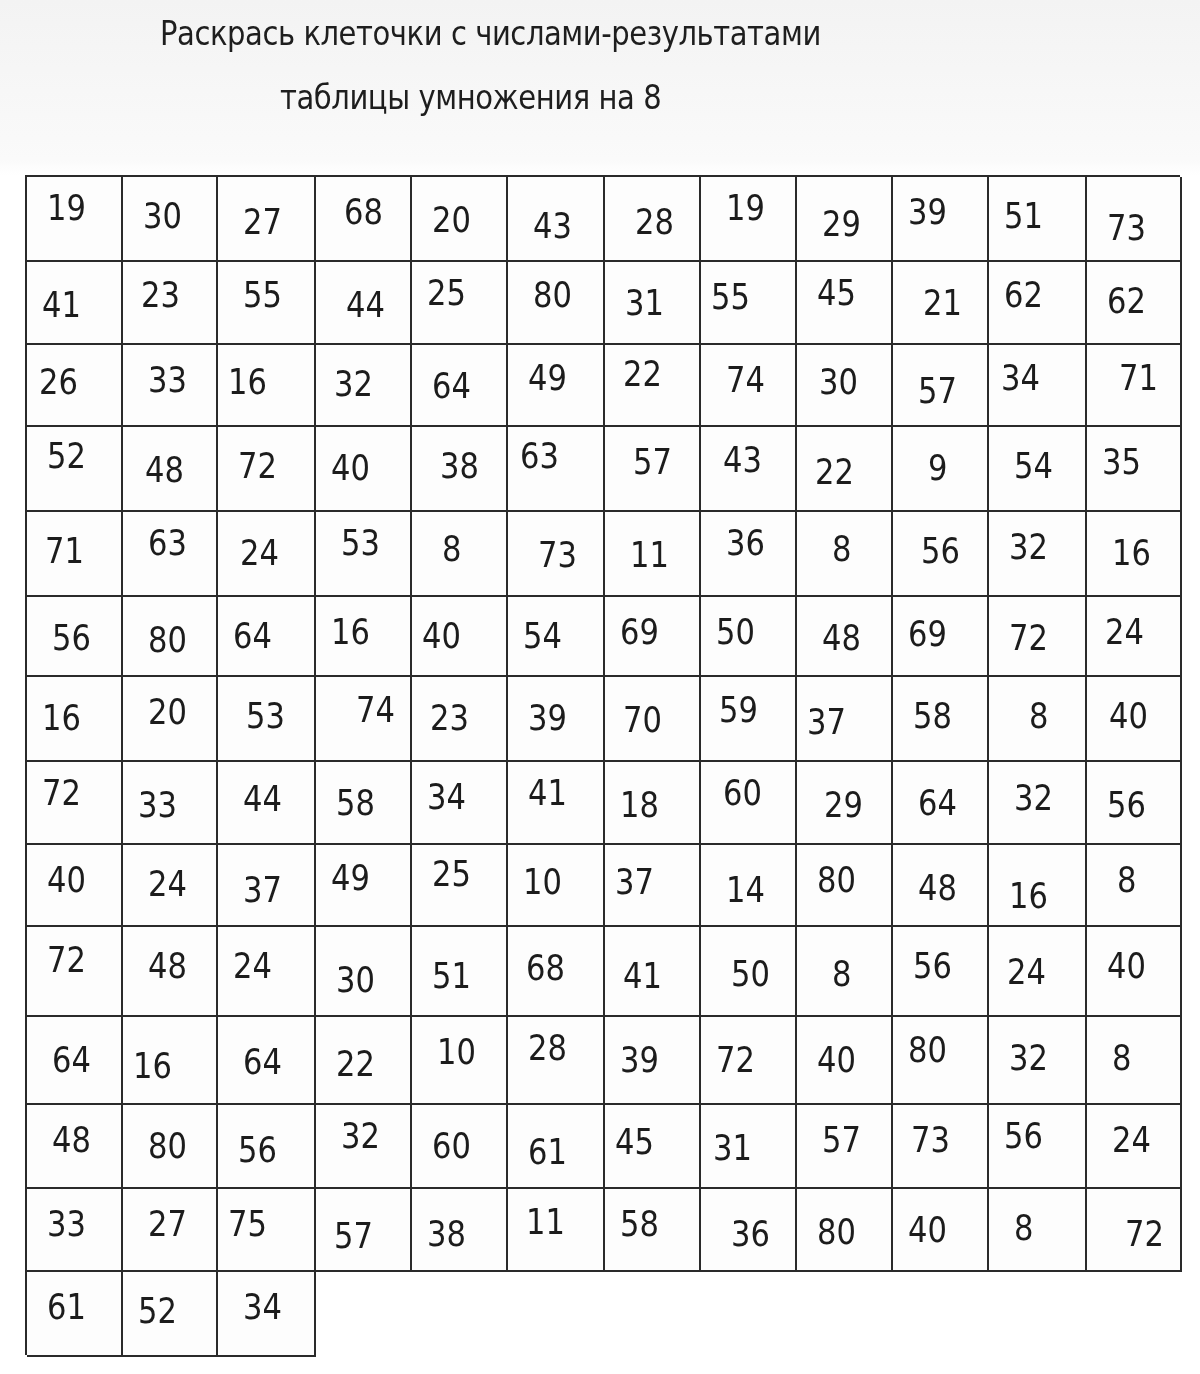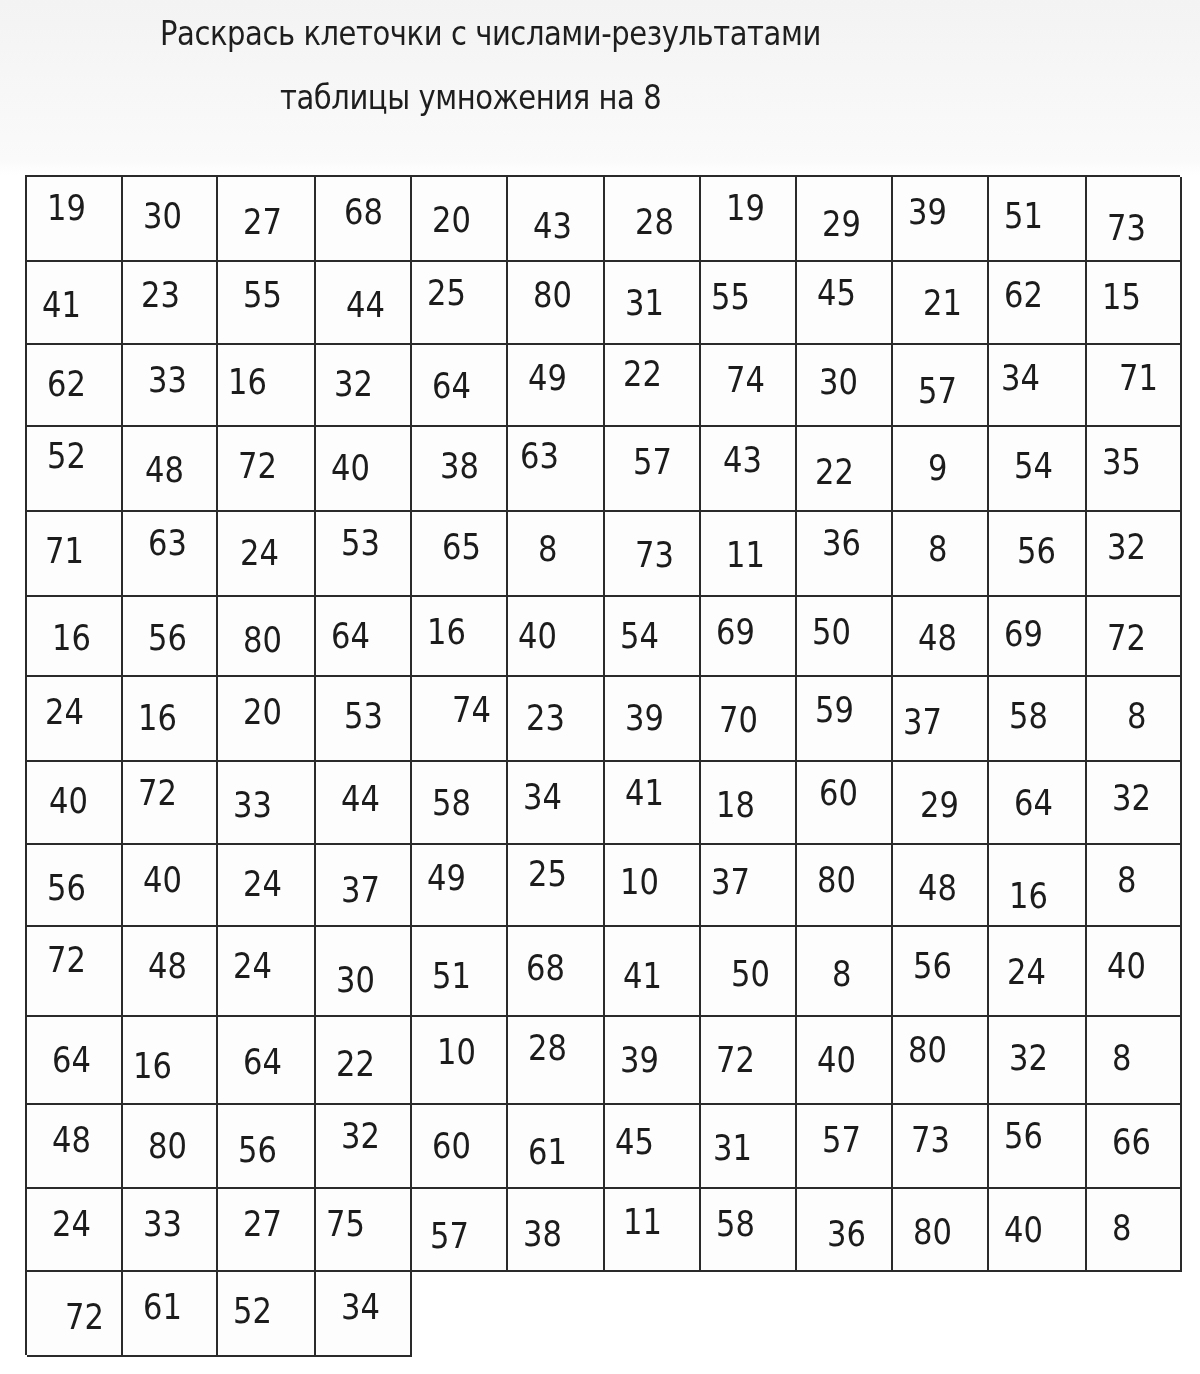--- a/index.html
+++ b/index.html
@@ -136,26 +136,26 @@
       <div class="cell">
         <span style="left: 20px; top: 10px;">45</span>
       </div>
       <div class="cell">
         <span style="left: 30px; top: 20px;">21</span>
       </div>
       <div class="cell">
         <span style="left: 15px; top: 12px;">62</span>
       </div>
       <div class="cell">
-        <span style="left: 15px; top: 14px;">15</span>
-      </div>
-      <div class="cell">
         <span style="left: 20px; top: 18px;">62</span>
       </div>
       <div class="cell">
+        <span style="left: 12px; top: 16px;">26</span>
+      </div>
+      <div class="cell">
         <span style="left: 25px; top: 14px;">33</span>
       </div>
       <div class="cell">
         <span style="left: 10px; top: 16px;">16</span>
       </div>
       <div class="cell">
         <span style="left: 18px; top: 18px;">32</span>
       </div>
       <div class="cell">
         <span style="left: 20px; top: 20px;">64</span>
@@ -223,23 +223,20 @@
       <div class="cell">
         <span style="left: 25px; top: 10px;">63</span>
       </div>
       <div class="cell">
         <span style="left: 22px; top: 20px;">24</span>
       </div>
       <div class="cell">
         <span style="left: 25px; top: 10px;">53</span>
       </div>
       <div class="cell">
-        <span style="left: 30px; top: 14px;">65</span>
-      </div>
-      <div class="cell">
         <span style="left: 30px; top: 16px;">8</span>
       </div>
       <div class="cell">
         <span style="left: 30px; top: 22px;">73</span>
       </div>
       <div class="cell">
         <span style="left: 25px; top: 22px;">11</span>
       </div>
       <div class="cell">
         <span style="left: 25px; top: 10px;">36</span>
@@ -379,20 +376,23 @@
       <div class="cell">
         <span style="left: 20px; top: 8px;">25</span>
       </div>
       <div class="cell">
         <span style="left: 15px; top: 16px;">10</span>
       </div>
       <div class="cell">
         <span style="left: 10px; top: 16px;">37</span>
       </div>
       <div class="cell">
+        <span style="left: 25px; top: 24px;">14</span>
+      </div>
+      <div class="cell">
         <span style="left: 20px; top: 14px;">80</span>
       </div>
       <div class="cell">
         <span style="left: 25px; top: 22px;">48</span>
       </div>
       <div class="cell">
         <span style="left: 20px; top: 30px;">16</span>
       </div>
       <div class="cell">
         <span style="left: 30px; top: 14px;">8</span>
@@ -494,23 +494,20 @@
         <span style="left: 12px; top: 22px;">31</span>
       </div>
       <div class="cell">
         <span style="left: 25px; top: 14px;">57</span>
       </div>
       <div class="cell">
         <span style="left: 18px; top: 14px;">73</span>
       </div>
       <div class="cell">
         <span style="left: 15px; top: 10px;">56</span>
-      </div>
-      <div class="cell">
-        <span style="left: 25px; top: 16px;">66</span>
       </div>
       <div class="cell">
         <span style="left: 25px; top: 14px;">24</span>
       </div>
       <div class="cell">
         <span style="left: 20px; top: 14px;">33</span>
       </div>
       <div class="cell">
         <span style="left: 25px; top: 14px;">27</span>
       </div>

